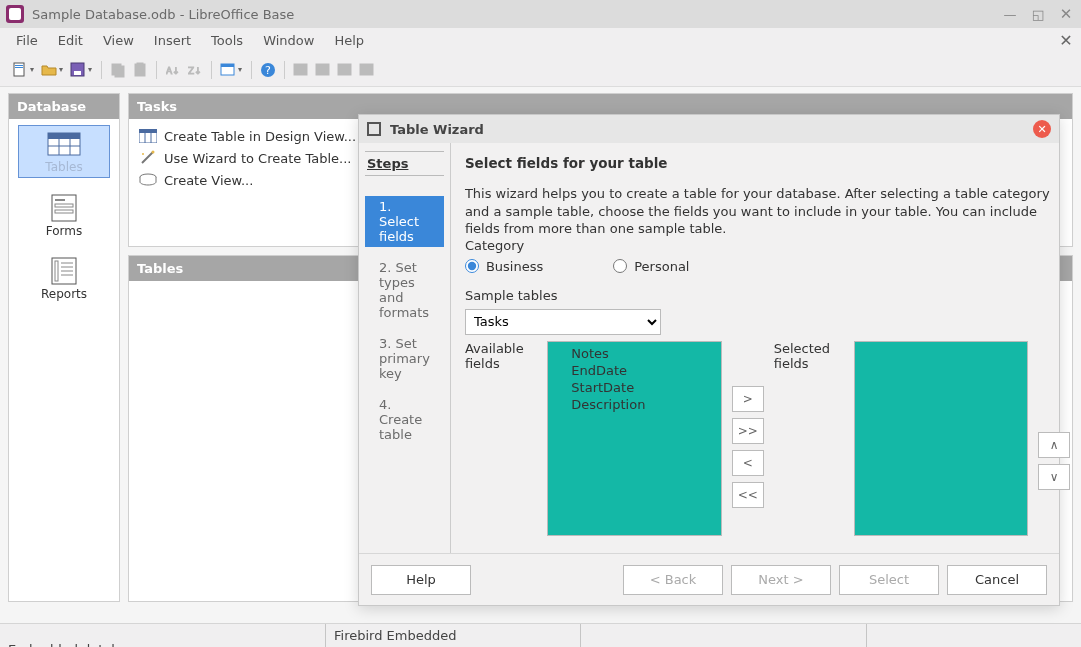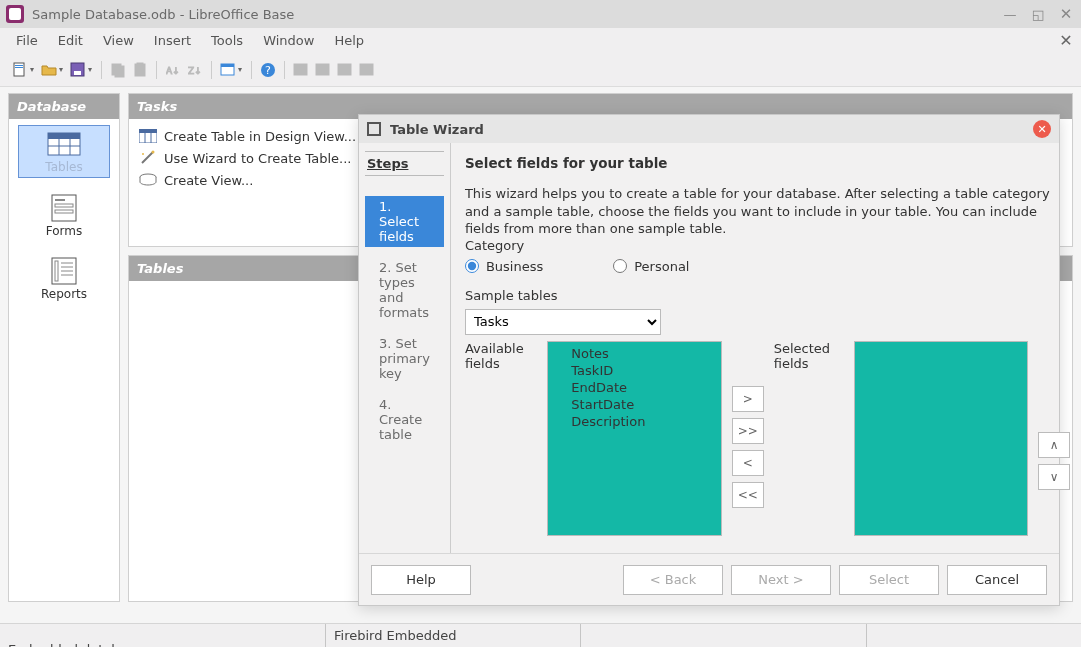--- a/index.html
+++ b/index.html
@@ -21,21 +21,21 @@
 .toolbar { height: 34px; background: #f0eff0; display: flex; align-items: center; padding: 0 10px; gap: 2px; border-bottom: 1px solid #dcdcdc; }
 .tb-btn { width: 20px; height: 20px; display: flex; align-items: center; justify-content: center; cursor: pointer; }
 .tb-sep { width: 1px; height: 18px; background: #ccc; margin: 0 4px; }
 .tb-dd { font-size: 8px; color: #666; margin-left: -2px; margin-right: 3px; }
 .muted svg * { stroke: #bbb !important; fill: #bbb !important; }
 
 
 .workspace { display: flex; height: 521px; padding: 6px 8px; gap: 8px; }
 
 .db-panel { width: 112px; display: flex; flex-direction: column; border: 1px solid #cfcfcf; }
-.panel-header { background: #a6a6a6; color: #fff; font-weight: bold; padding: 5px 8px; font-size: 13px; font-style: italic; }
+.panel-header { background: #a6a6a6; color: #fff; font-weight: bold; padding: 5px 8px; font-size: 13px; }
 .db-items { flex: 1; background: #fff; padding: 6px 4px; display: flex; flex-direction: column; gap: 12px; align-items: center; }
 .db-item { display: flex; flex-direction: column; align-items: center; gap: 3px; cursor: pointer; padding: 5px 6px 3px; width: 92px; font-size: 12px; color: #333; }
 .db-item.selected { background: #c7dfff; border: 1px solid #6693d6; }
 .db-item.selected .lbl { color: #a6b8d4; }
 .db-item .ico { width: 34px; height: 26px; display: flex; align-items: center; justify-content: center; }
 
 .right-col { flex: 1; display: flex; flex-direction: column; gap: 8px; }
 .tasks-panel, .tables-panel { border: 1px solid #cfcfcf; display: flex; flex-direction: column; }
 .tasks-panel { height: 154px; }
 .tables-panel { flex: 1; }
@@ -321,21 +321,20 @@
       <div class="field-label">Sample tables</div>
       <select>
         <option>Tasks</option>
       </select>
 
       <div class="dual-list">
         <div class="list-col">
           <div class="field-label">Available fields</div>
           <div class="listbox">
             <div>Notes</div>
-            <div>TaskID</div>
             <div>EndDate</div>
             <div>StartDate</div>
             <div>Description</div>
           </div>
         </div>
         <div class="move-col">
           <button class="move-btn">&gt;</button>
           <button class="move-btn">&gt;&gt;</button>
           <button class="move-btn">&lt;</button>
           <button class="move-btn">&lt;&lt;</button>

